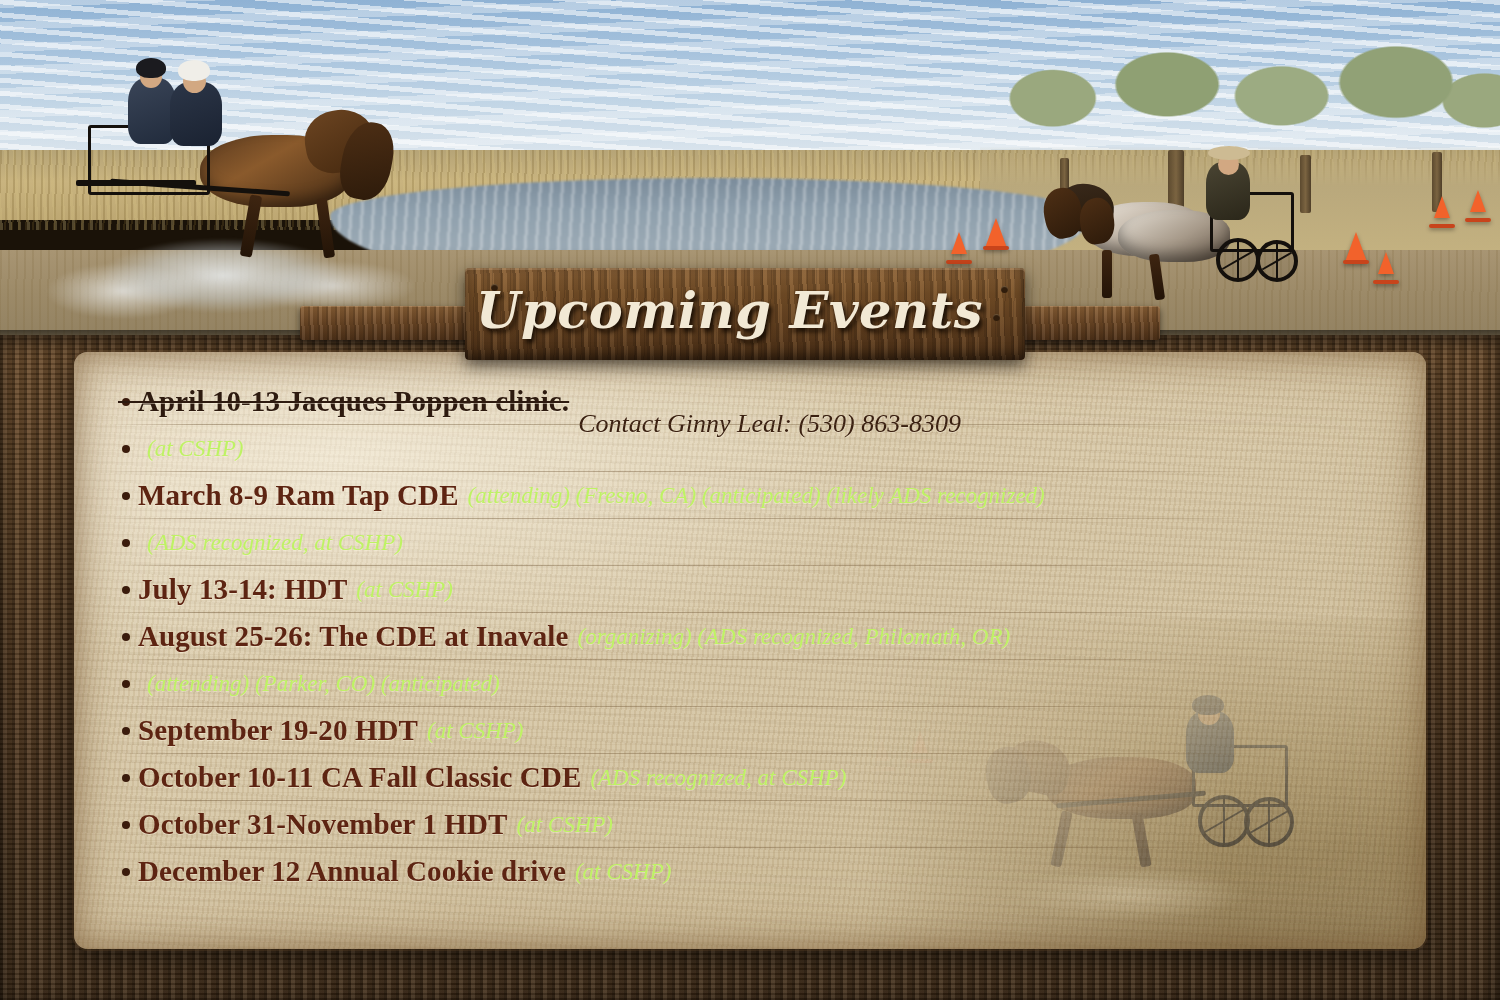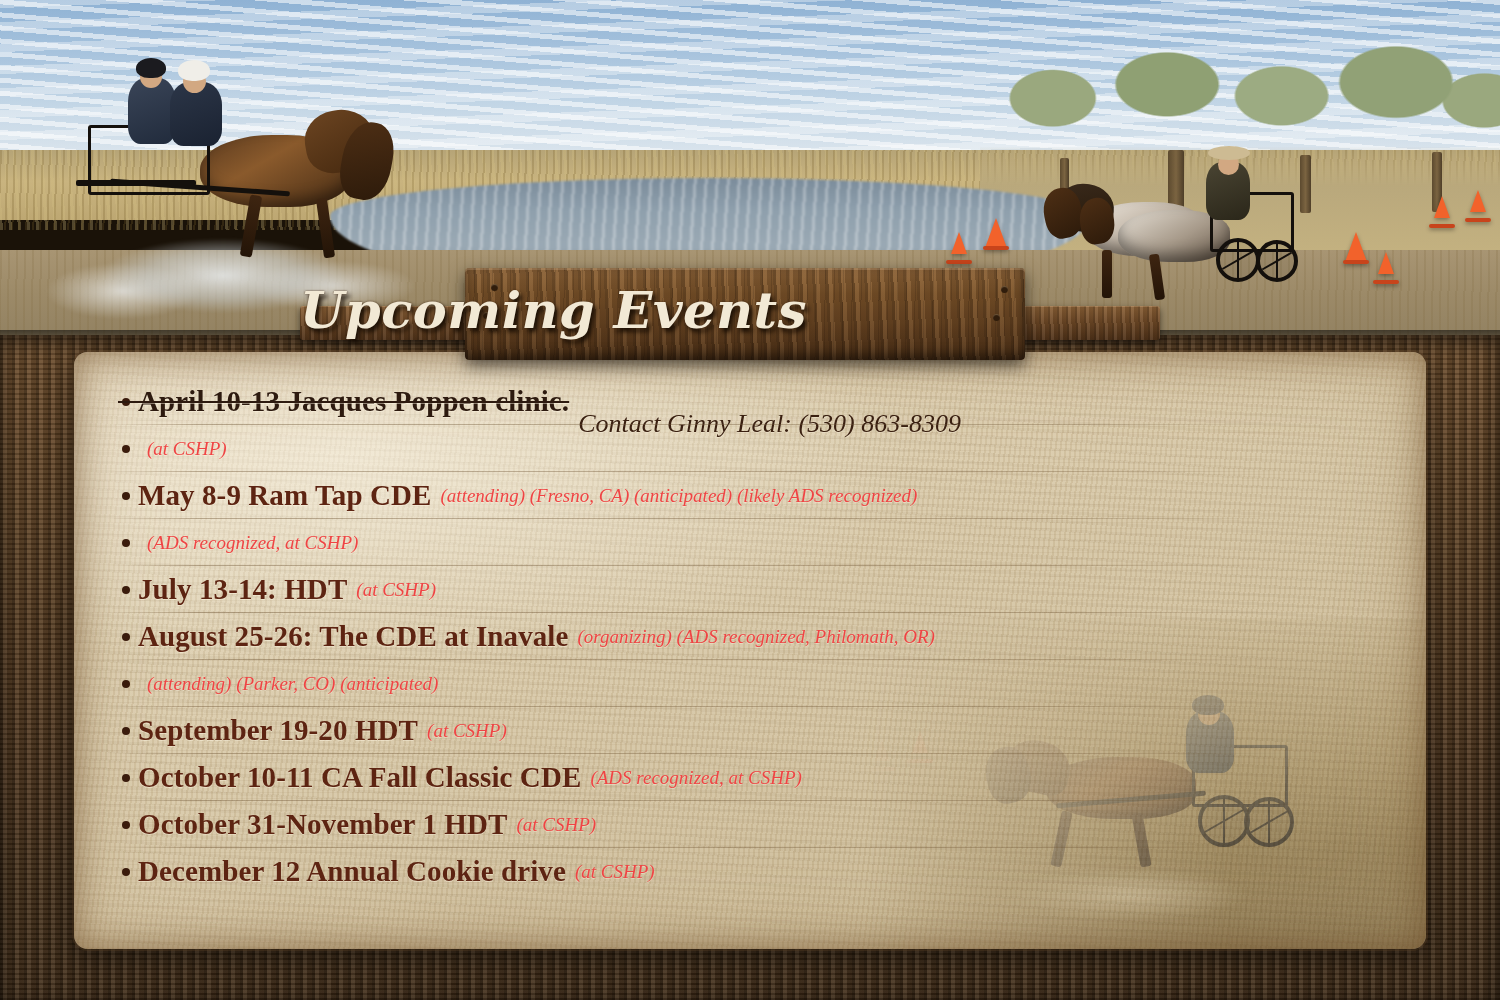--- a/index.html
+++ b/index.html
@@ -167,21 +167,21 @@
   }
   .rule{
     position:absolute;left:-4px;right:130px;bottom:0;height:1px;
     background:linear-gradient(90deg, rgba(110,84,52,0) 0%, rgba(110,84,52,.42) 8%, rgba(110,84,52,.34) 80%, rgba(110,84,52,0) 100%);
   }
   .evt .main{
     font-size:29px;font-weight:700;color:#5d2412;letter-spacing:.1px;
     white-space:nowrap;text-shadow:0 1px 0 rgba(255,248,228,.45);
   }
   .evt .note{
-    font-size:19px;font-style:italic;color:#ef4444;margin-left:9px;white-space:nowrap;
+    font-size:23px;font-style:italic;color:#bef264;margin-left:9px;white-space:nowrap;
     text-shadow:0 1px 0 rgba(255,248,228,.4);
   }
   .evt.struck .main, .evt.struck .bullet{color:#2b1a10;}
   .evt.struck .main{text-decoration:line-through;text-decoration-thickness:2px;color:#2d1a0f;}
   .evt.struck .strike-ext{
     position:absolute;left:10px;width:24px;height:2px;background:#2d1a0f;top:50%;margin-top:-1px;
   }
   .evt.struck .note{font-size:26px;color:#3a2011;margin-top:44px;}
 
   
@@ -198,21 +198,21 @@
   .plank{
     position:absolute;left:165px;top:0;width:560px;height:92px;border-radius:4px;
     background:
       repeating-linear-gradient(87deg, rgba(0,0,0,.22) 0 3px, rgba(255,230,190,.07) 3px 7px, rgba(0,0,0,.12) 7px 13px),
       repeating-linear-gradient(91deg, rgba(40,22,8,.18) 0 1px, rgba(0,0,0,0) 1px 9px),
       linear-gradient(180deg,#8d6338 0%, #7a5229 28%, #6a4522 60%, #4b2f16 100%);
     box-shadow:0 6px 16px rgba(0,0,0,.55), inset 0 2px 0 rgba(255,226,186,.2), inset 0 -5px 12px rgba(0,0,0,.45);
   }
   .nail{position:absolute;width:7px;height:7px;border-radius:50%;background:#301d0c;box-shadow:inset 0 1px 1px rgba(255,220,170,.3);}
   .sign-title{
-    position:absolute;left:0;right:1px;top:12px;
+    position:absolute;left:0;right:1px;top:12px;text-align:center;
     font-family:"DejaVu Serif", serif;
     font-size:51px;font-weight:700;font-style:italic;
     color:#f2e9d5;letter-spacing:.5px;
     text-shadow:3px 4px 4px rgba(20,10,2,.85), 0 0 2px rgba(60,32,10,.8);
   }
 </style>
 </head>
 <body>
 
 <div id="stage">
@@ -309,21 +309,21 @@
         <span class="note">Contact Ginny Leal: (530) 863-8309</span>
         <span class="rule"></span>
       </div>
       <div class="evt">
         <span class="bullet"></span>
         <span class="note">(at CSHP)</span>
         <span class="rule"></span>
       </div>
       <div class="evt">
         <span class="bullet"></span>
-        <span class="main">May 8-9 Ram Tap CDE</span>
+        <span class="main">March 8-9 Ram Tap CDE</span>
         <span class="note">(attending) (Fresno, CA) (anticipated) (likely ADS recognized)</span>
         <span class="rule"></span>
       </div>
       <div class="evt">
         <span class="bullet"></span>
         <span class="note">(ADS recognized, at CSHP)</span>
         <span class="rule"></span>
       </div>
       <div class="evt">
         <span class="bullet"></span>

